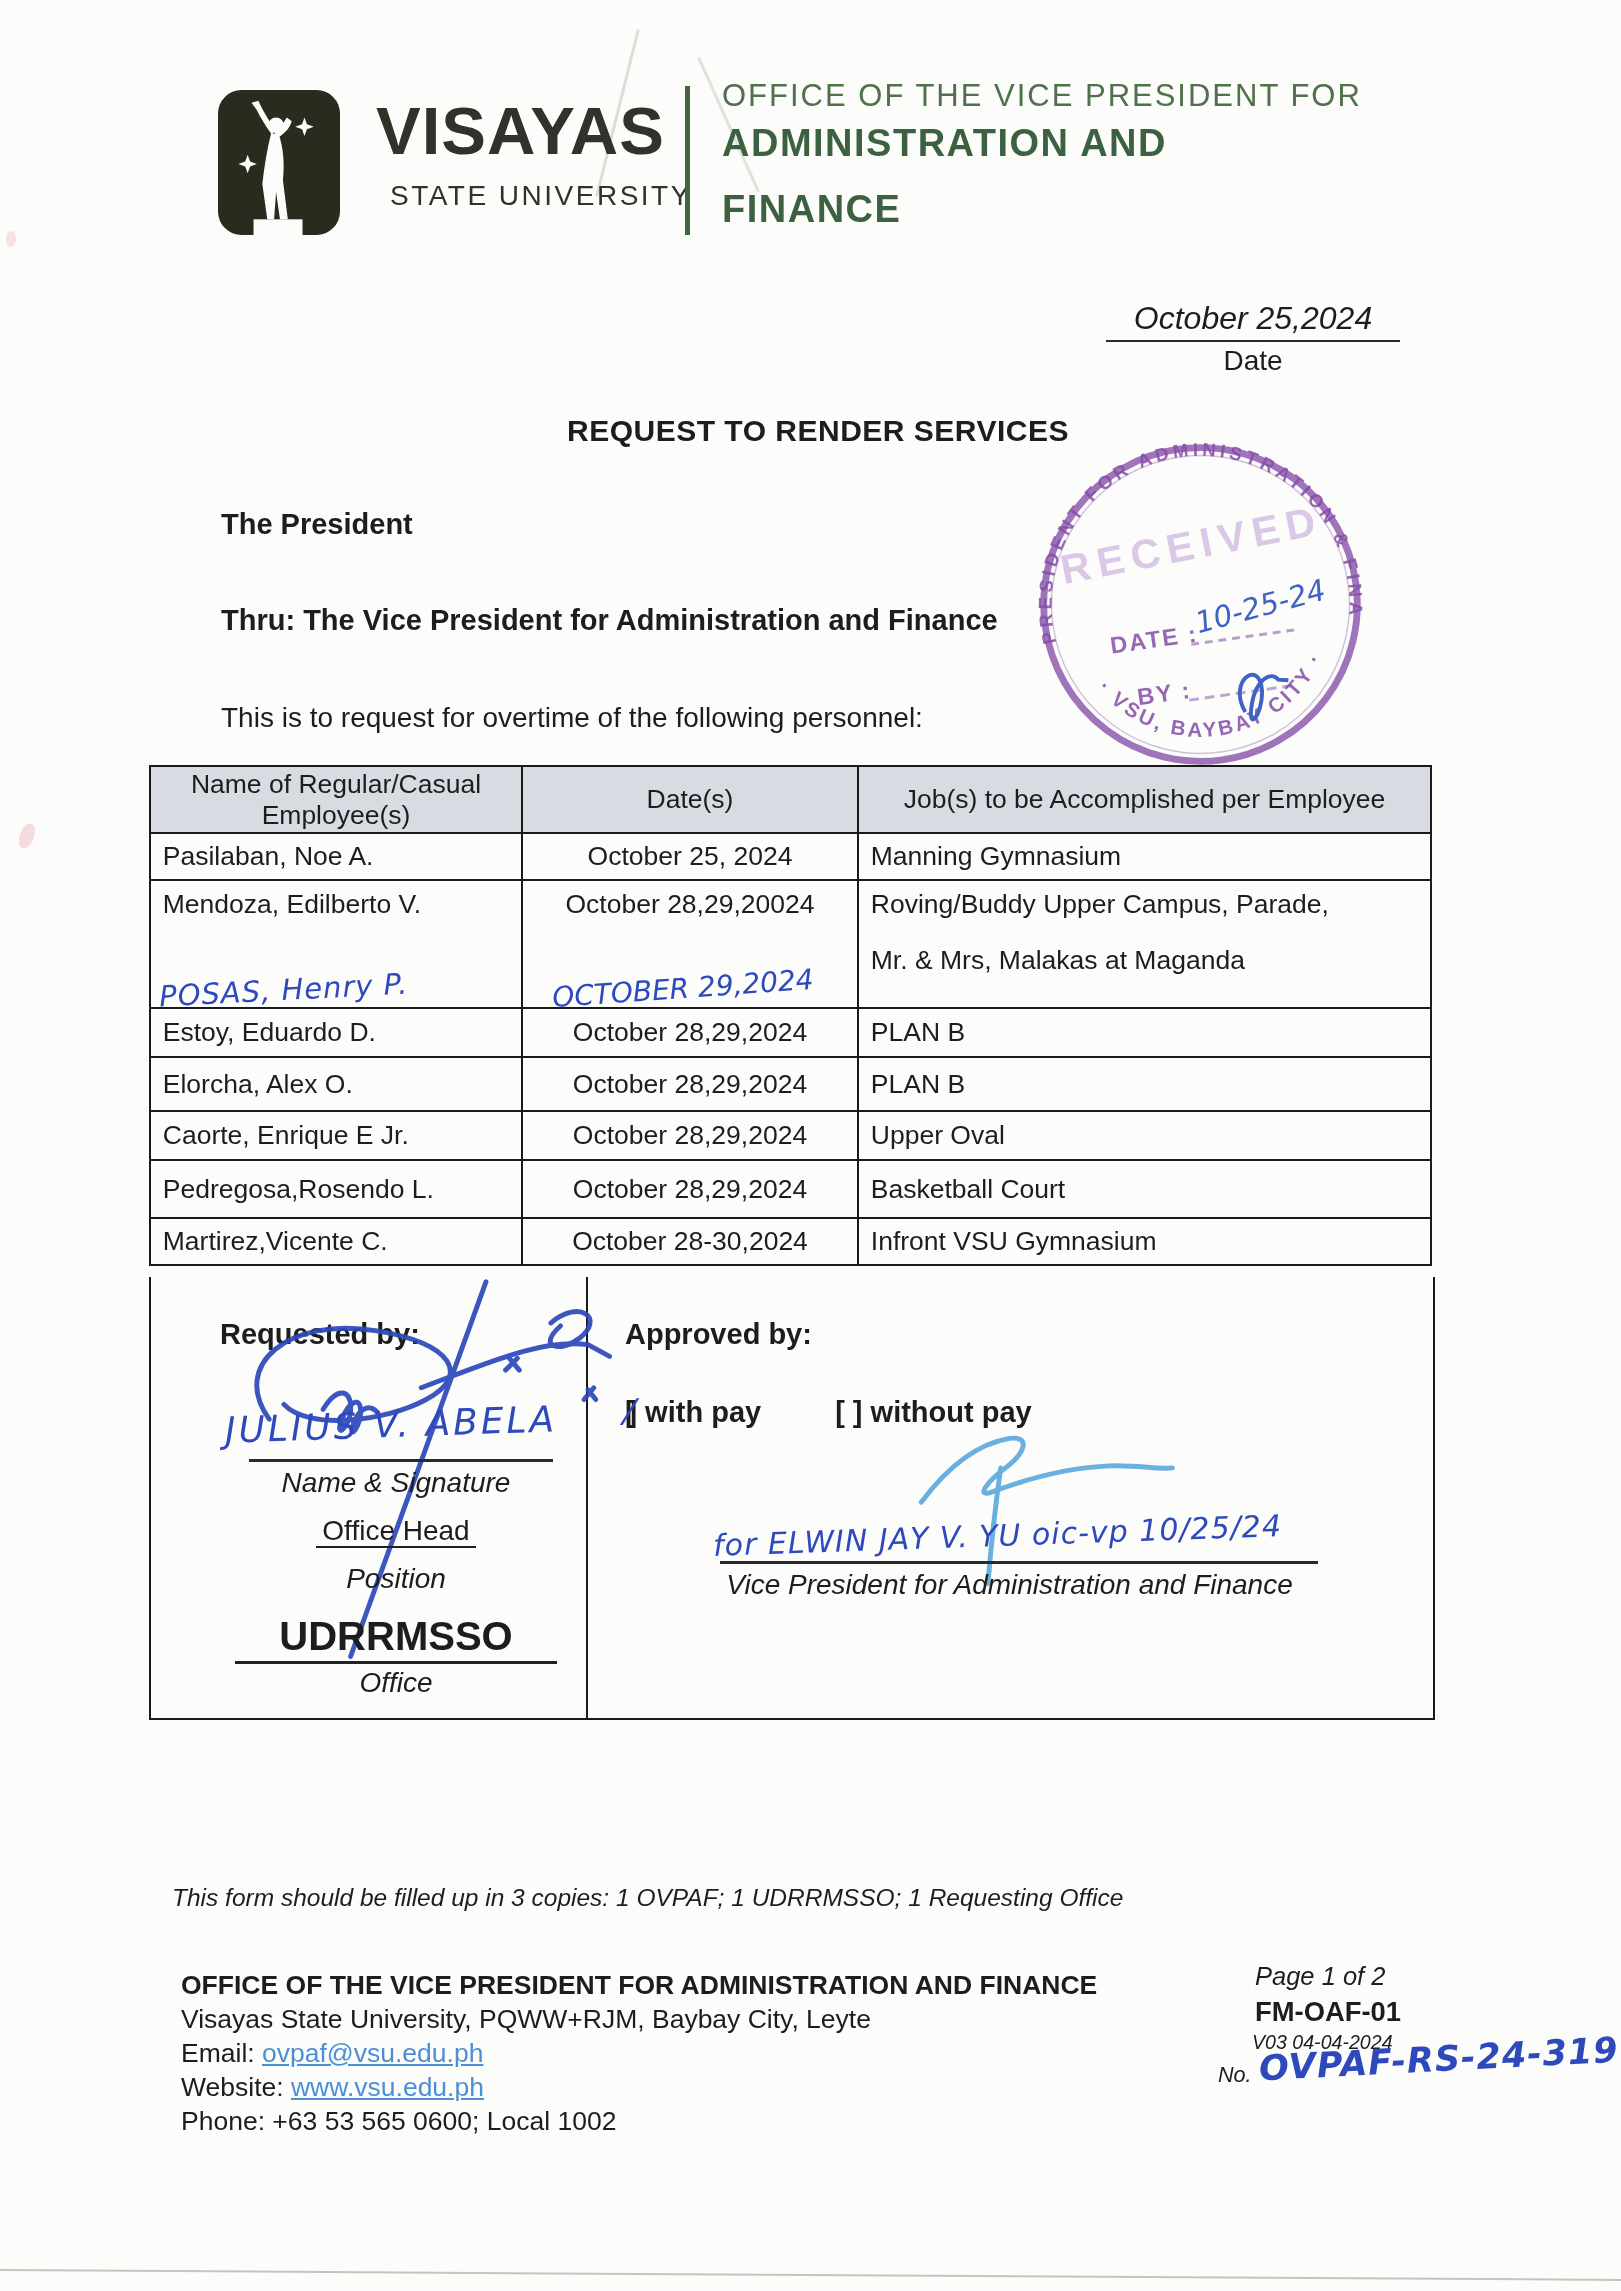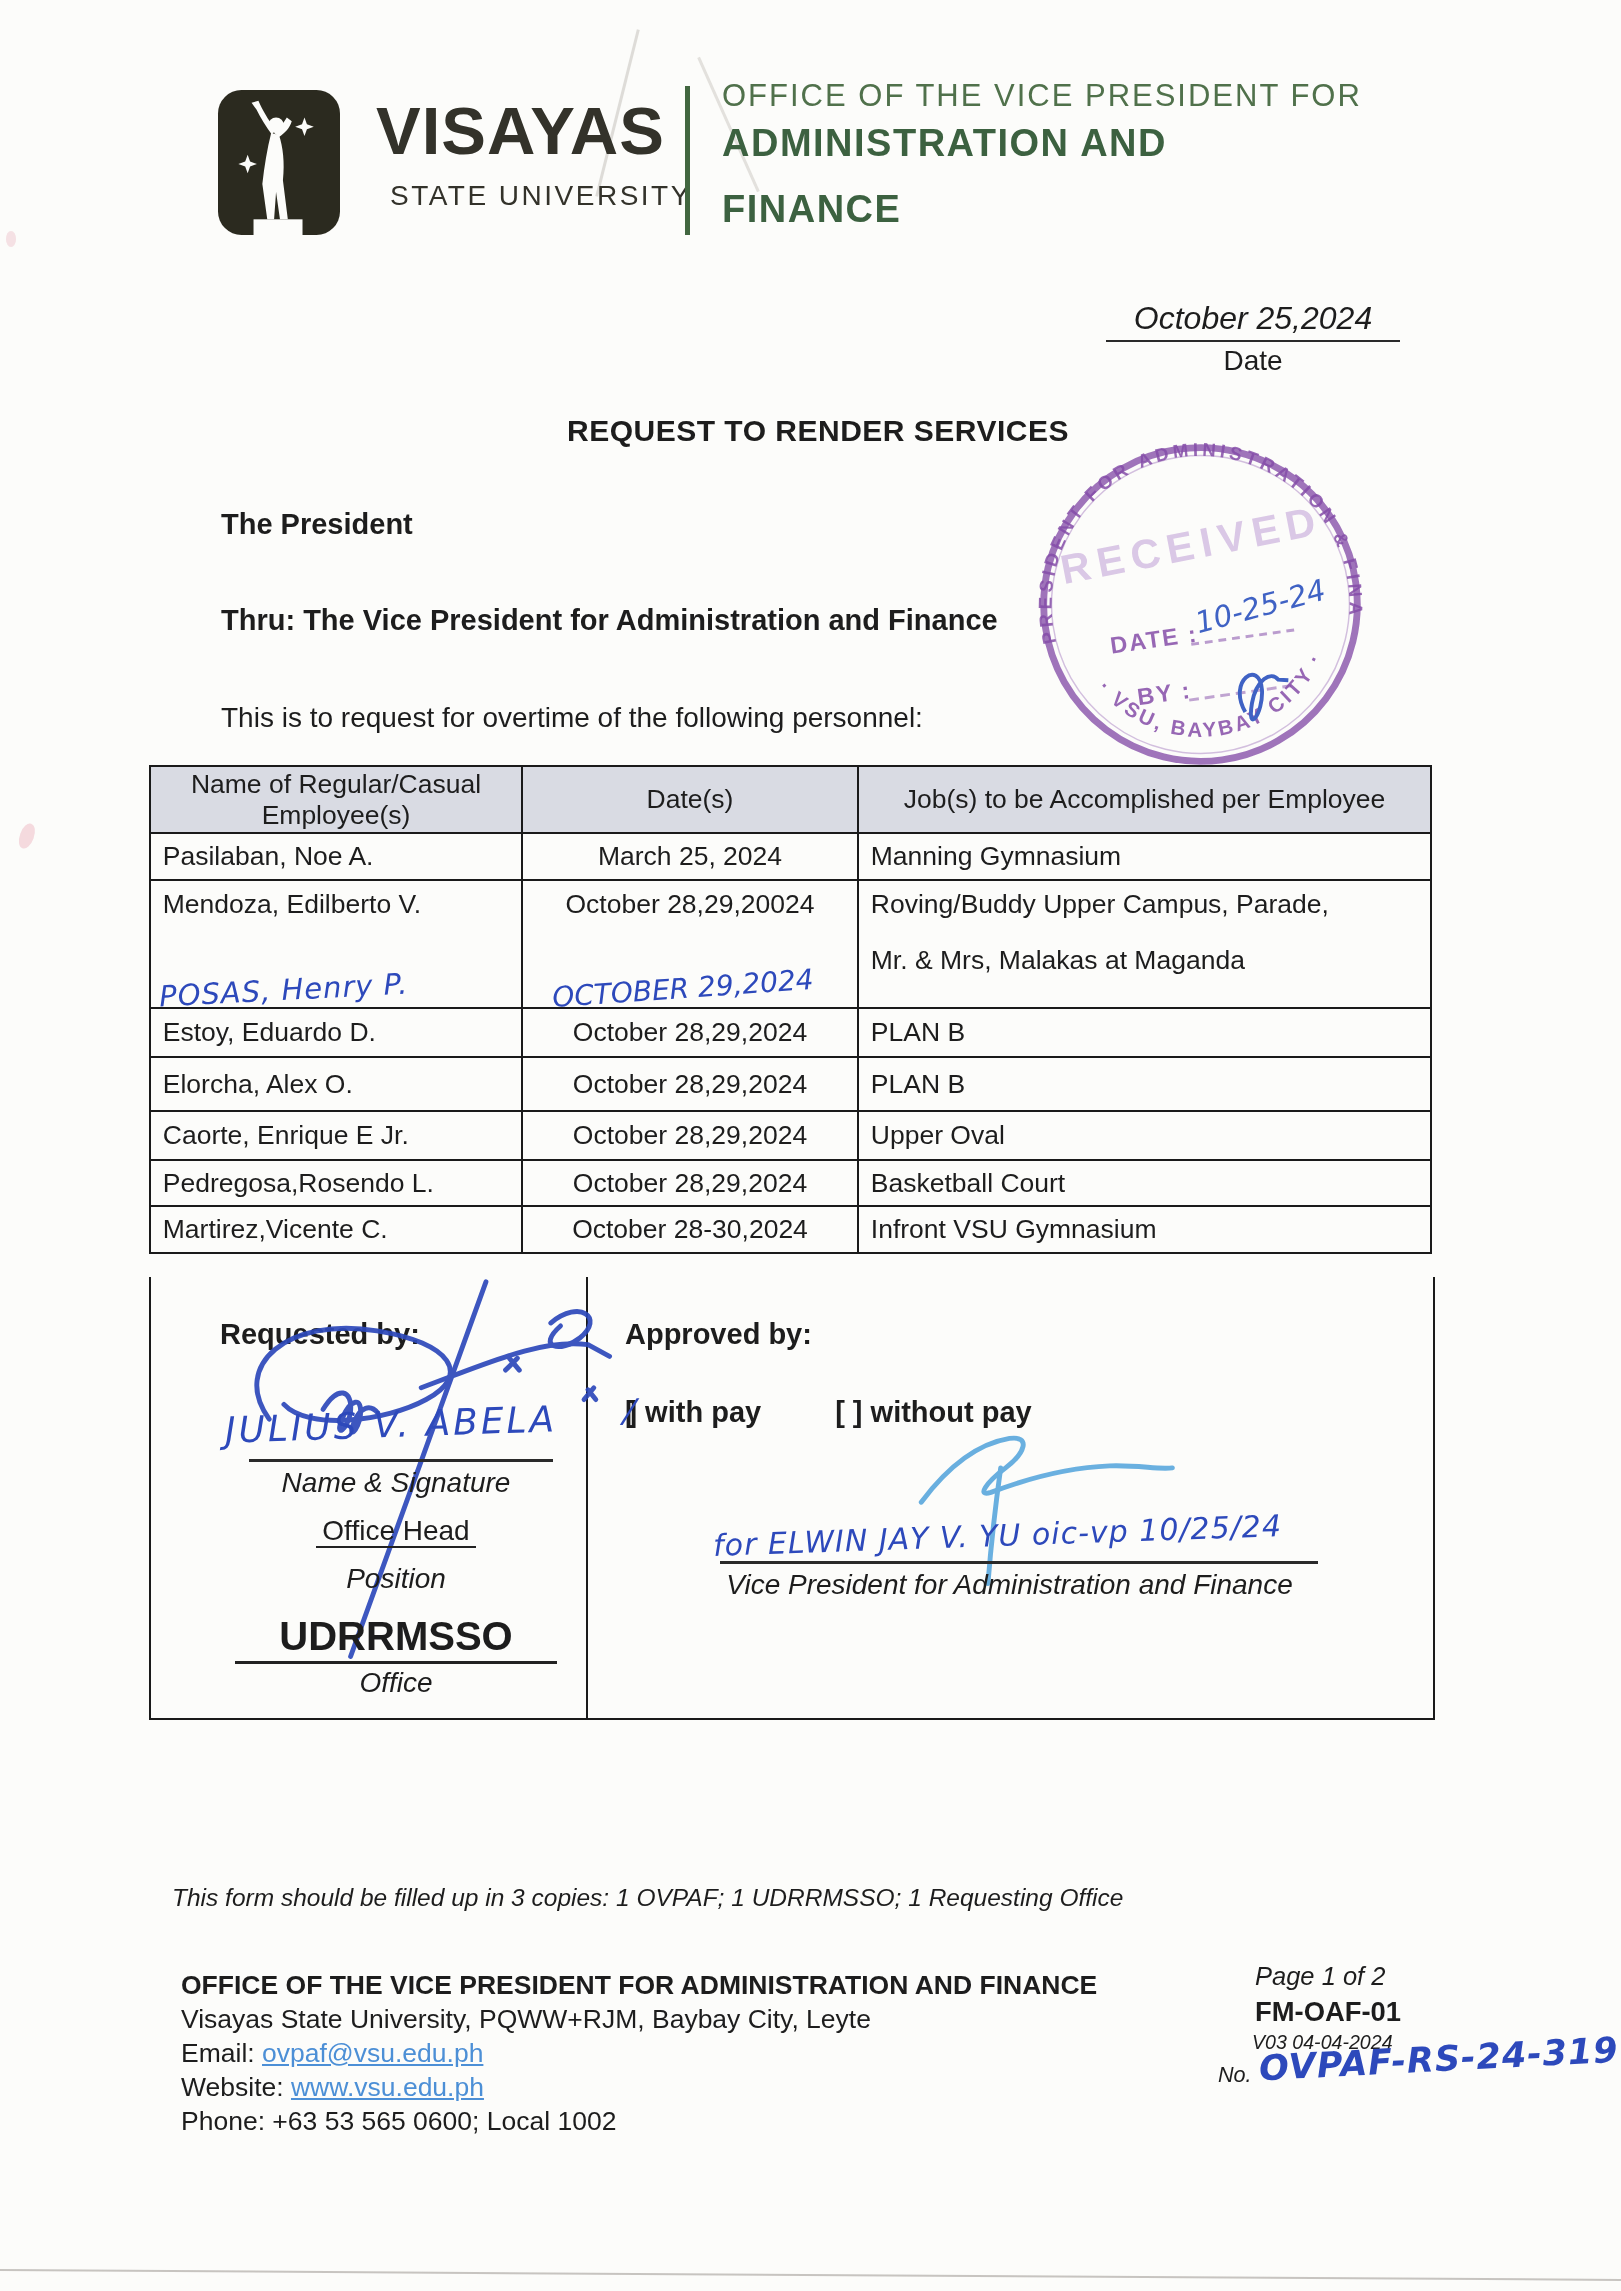--- a/index.html
+++ b/index.html
@@ -139,21 +139,21 @@
         <col class="col-job">
       </colgroup>
     <tbody>
         <tr style="height:67px;">
       <th>Name of Regular/Casual Employee(s)</th>
       <th>Date(s)</th>
       <th>Job(s) to be Accomplished per Employee</th>
     </tr>
     <tr style="height:47px;">
       <td>Pasilaban, Noe A.</td>
-      <td class="c-date">March 25, 2024</td>
+      <td class="c-date">October 25, 2024</td>
       <td>Manning Gymnasium</td>
     </tr>
     <tr style="height:128px;padding-left:17px;" class="r-tall">
       <td>
         <span>Mendoza, Edilberto V.</span>
         <span class="hand hw-name">POSAS, Henry P.</span>
       </td>
       <td class="c-date">
         <span>October 28,29,20024</span>
         <span class="hand hw-date">OCTOBER 29,2024</span>
@@ -171,21 +171,21 @@
     <tr style="height:54px;">
       <td>Elorcha, Alex O.</td>
       <td class="c-date">October 28,29,2024</td>
       <td>PLAN B</td>
     </tr>
     <tr style="height:49px;">
       <td>Caorte, Enrique E Jr.</td>
       <td class="c-date">October 28,29,2024</td>
       <td>Upper Oval</td>
     </tr>
-    <tr style="height:46px;">
+    <tr style="height:58px;">
       <td>Pedregosa,Rosendo L.</td>
       <td class="c-date">October 28,29,2024</td>
       <td>Basketball Court</td>
     </tr>
     <tr style="height:47px;">
       <td>Martirez,Vicente C.</td>
       <td class="c-date">October 28-30,2024</td>
       <td>Infront VSU Gymnasium</td>
     </tr>
   </tbody>

